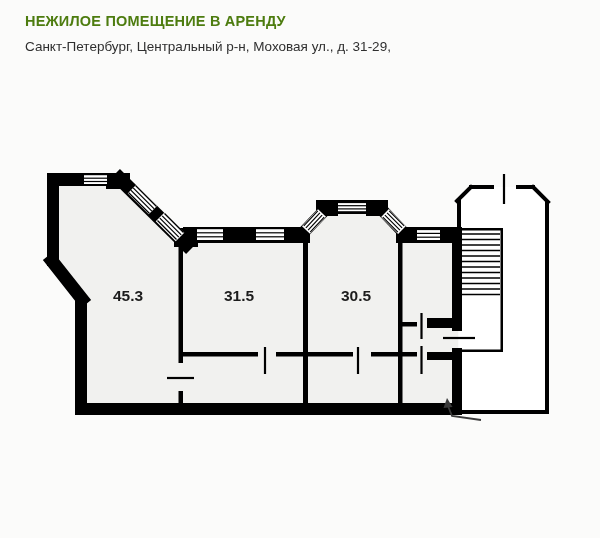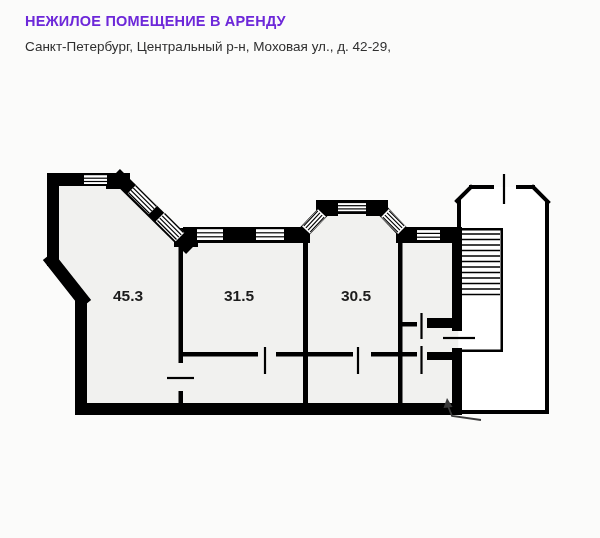--- a/index.html
+++ b/index.html
@@ -6,37 +6,37 @@
   body{
     width:600px;height:538px;
     background:#fbfbfa;
     font-family:"Liberation Sans", sans-serif;
     position:relative;
     overflow:hidden;
   }
   .header{position:absolute;left:25px;top:13px;width:540px;}
   .header h1{
     margin:0 0 9px 0;
-    font-size:14.5px;font-weight:700;color:#6d28d9;letter-spacing:.2px;
+    font-size:14.5px;font-weight:700;color:#4d7c0f;letter-spacing:.2px;
   }
   .header p{
     margin:0;font-size:13.5px;line-height:17.5px;color:#2f2f2f;font-weight:400;
   }
   .plan-wrap{position:absolute;left:0;top:0;width:600px;height:408px;}
   svg text.area{
     font-family:"Liberation Sans", sans-serif;
     font-size:15.5px;font-weight:700;fill:#1c1c1c;
   }
 </style>
 </head>
 <body>
 
 <div class="header">
   <h1>НЕЖИЛОЕ ПОМЕЩЕНИЕ В АРЕНДУ</h1>
-  <p>Санкт-Петербург, Центральный р-н, Моховая ул., д. 42-29,</p>
+  <p>Санкт-Петербург, Центральный р-н, Моховая ул., д. 31-29,</p>
 </div>
 
 <div class="plan-wrap">
 <svg width="600" height="538" viewBox="0 0 600 538" xmlns="http://www.w3.org/2000/svg">
 
   <g>
     <polygon points="459,201 471,187 534,187 547,201 547,412 459,412" fill="#ffffff"></polygon>
   </g>
 
   <g>

